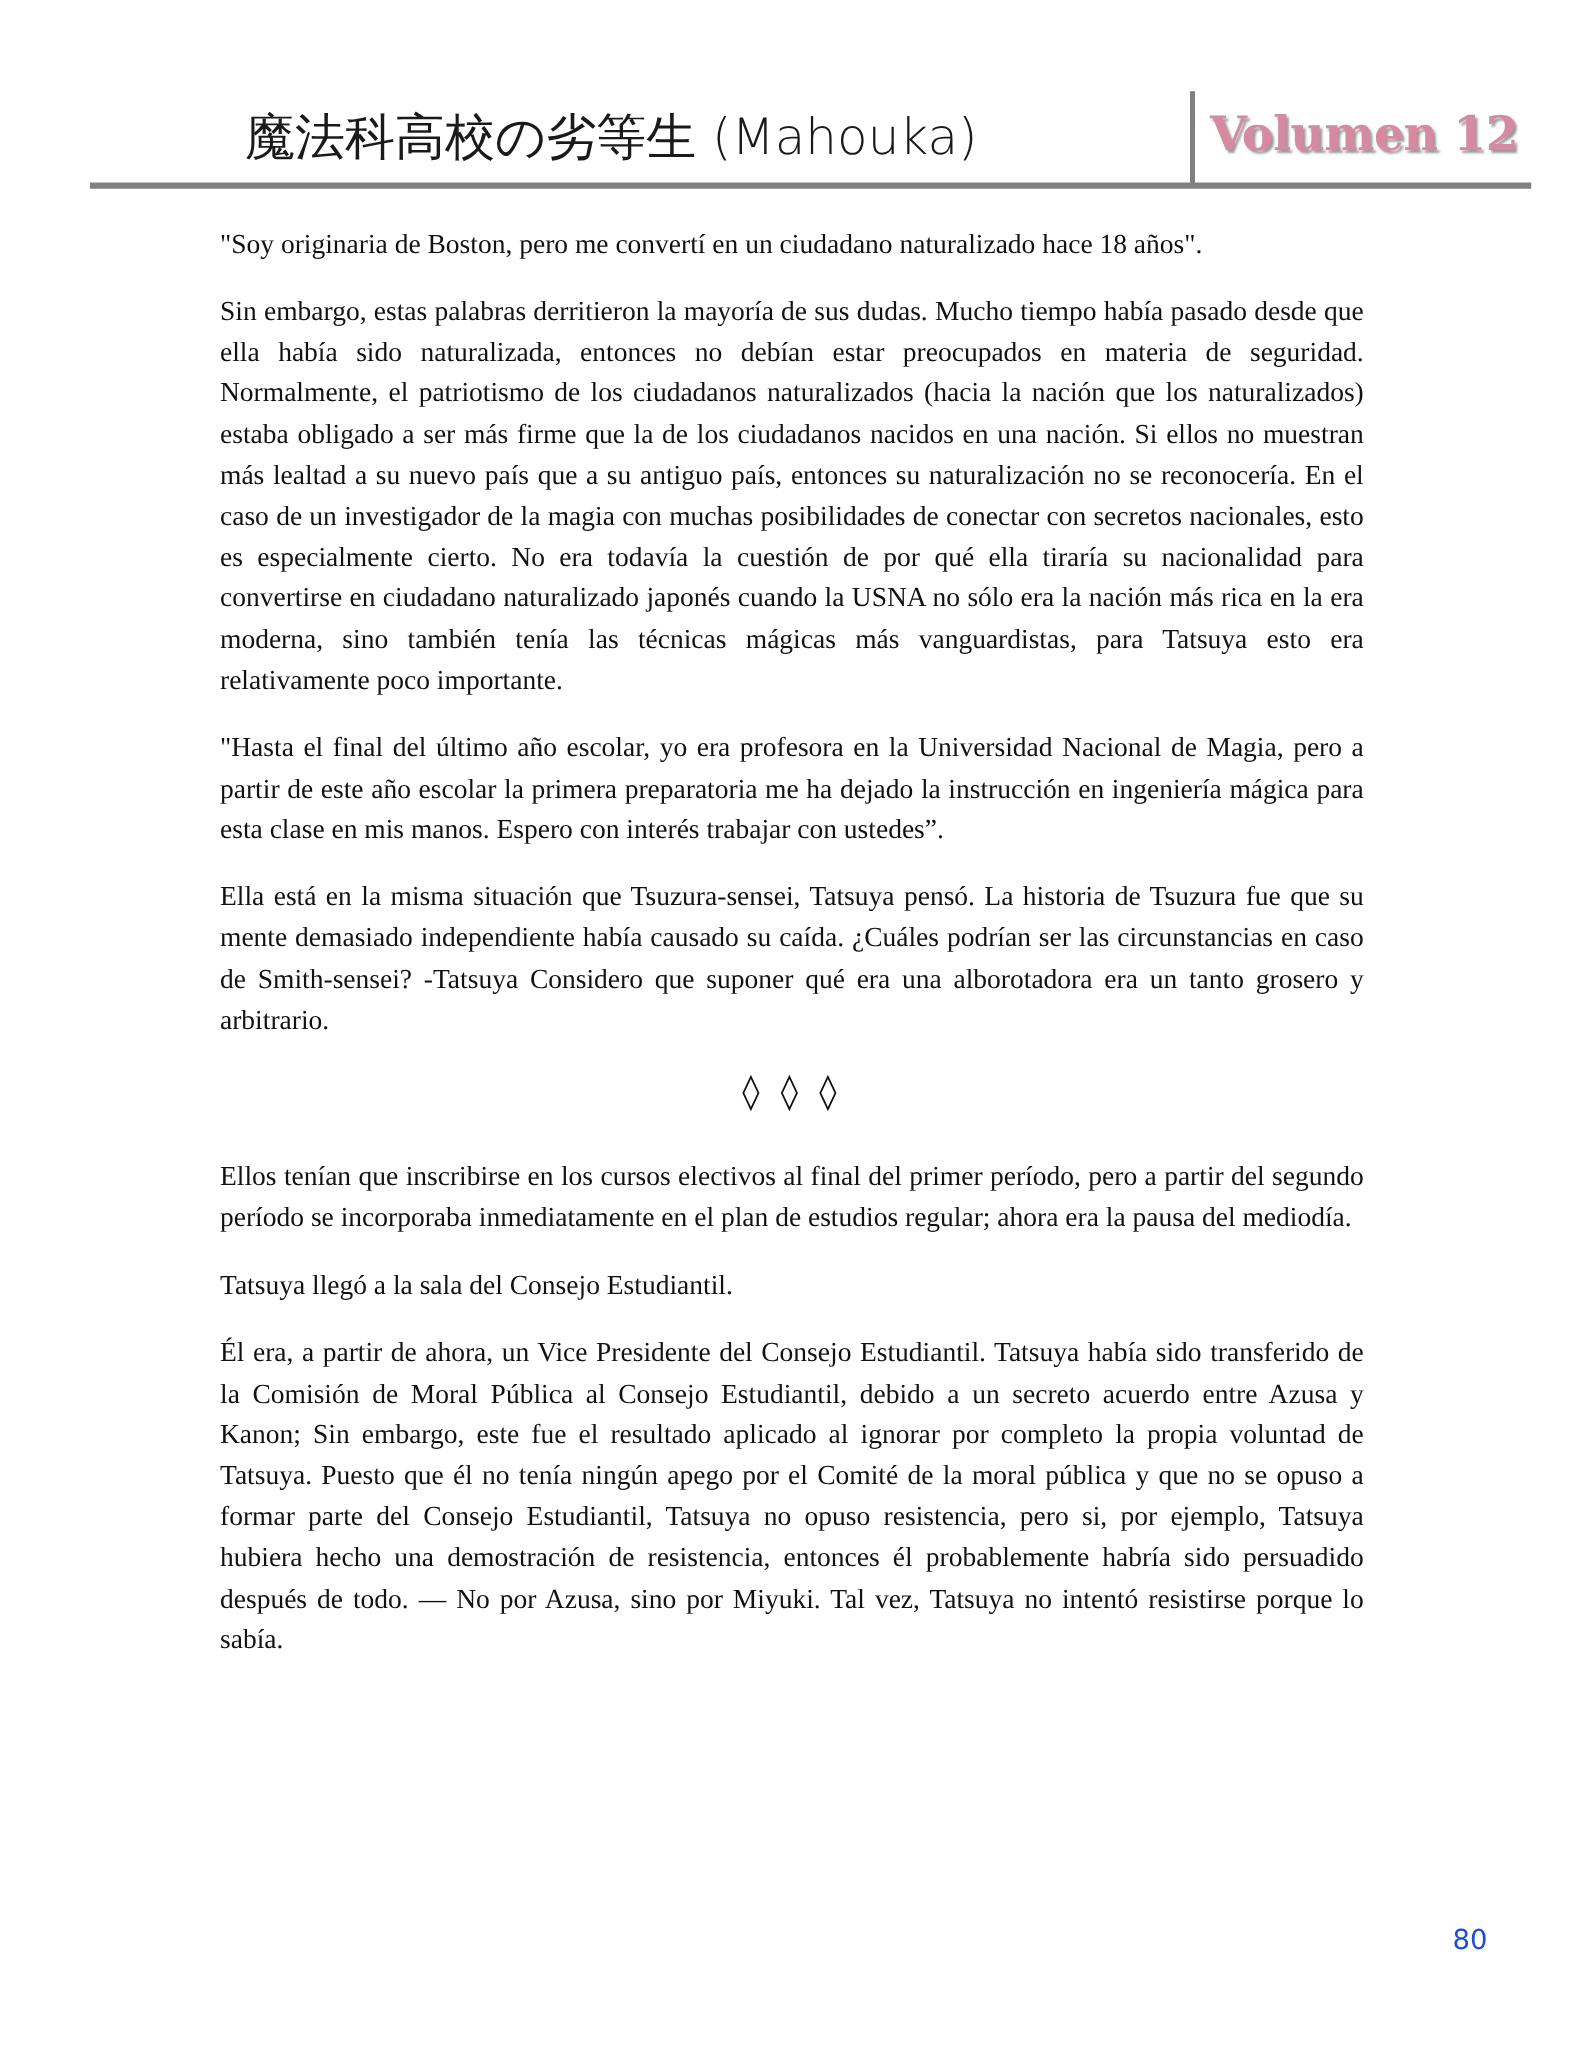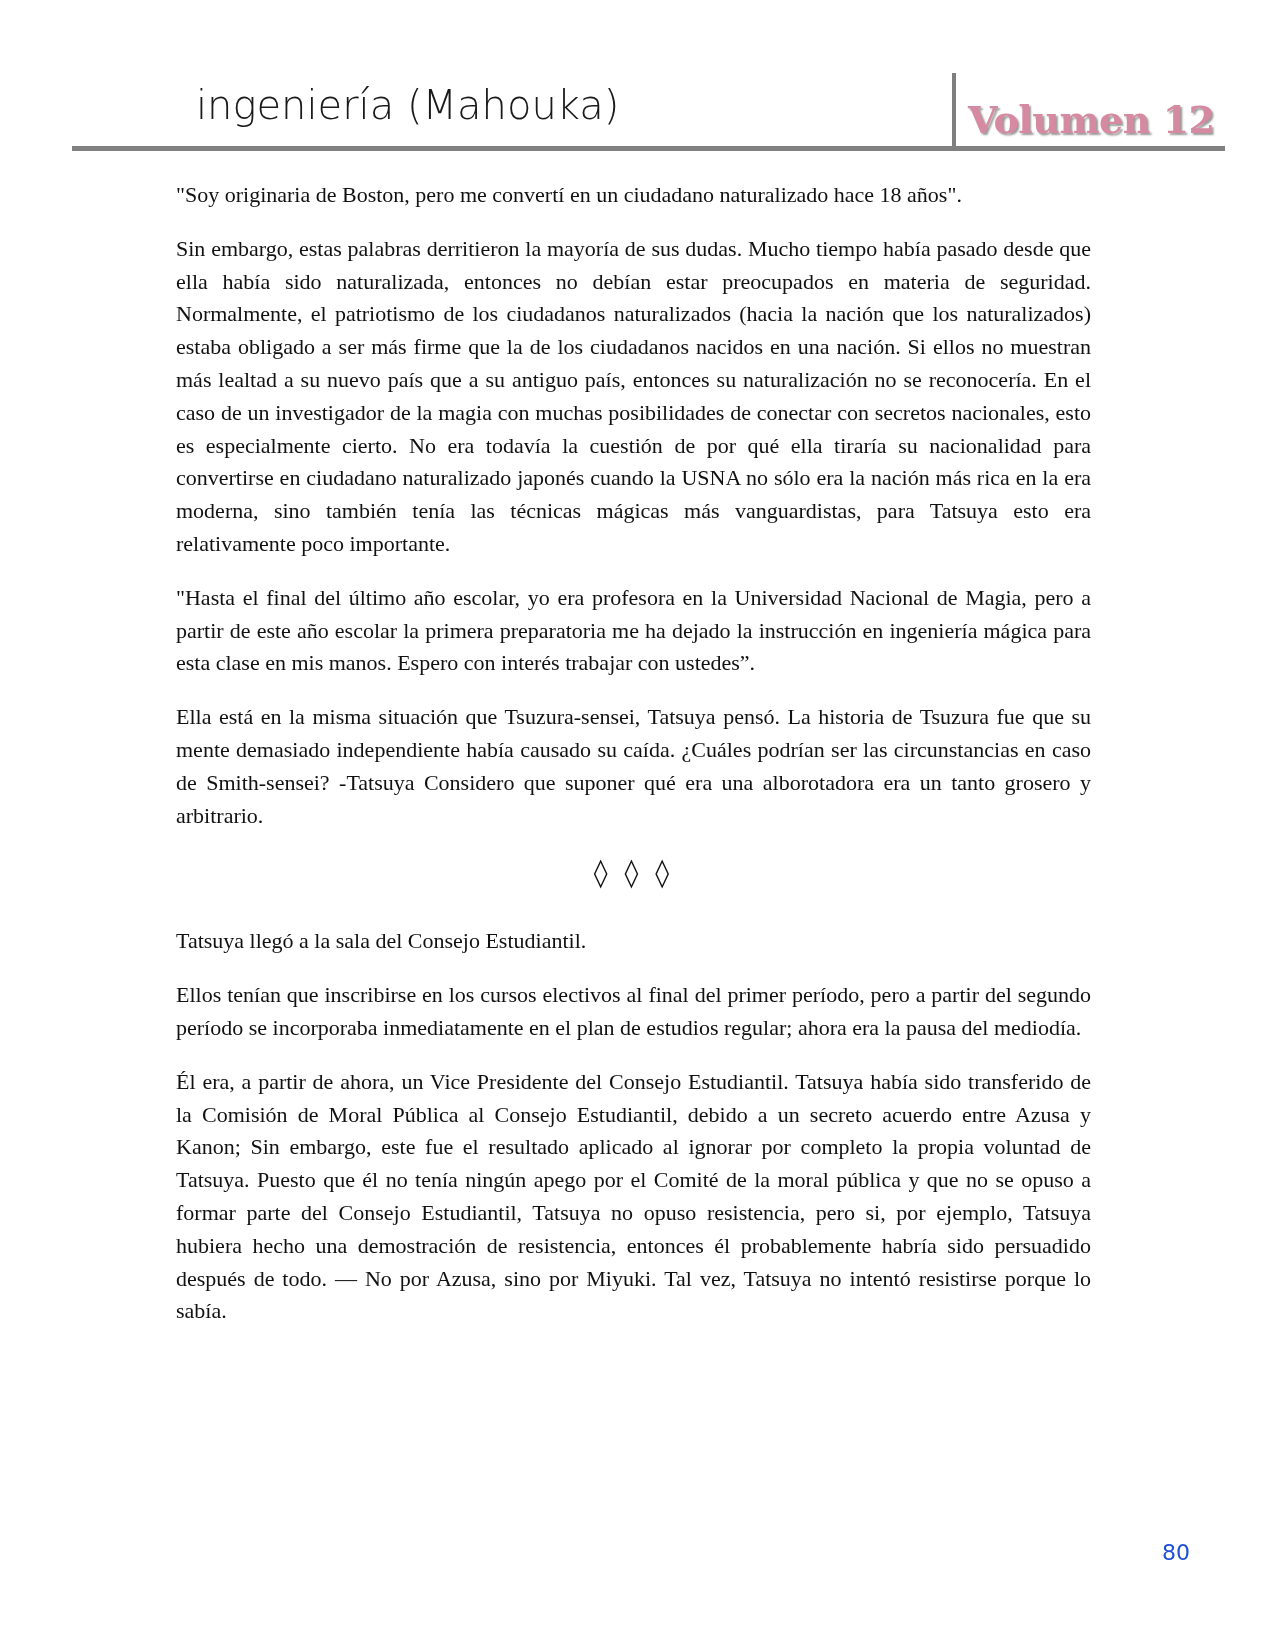--- a/index.html
+++ b/index.html
@@ -45,21 +45,20 @@
     position: absolute;
     left: 896px;
     top: 14px;
     font-family: "DejaVu Serif", "Liberation Serif", serif;
     font-weight: bold;
     font-size: 38px;
     color: #d68aa2;
     text-shadow: 2px 2px 2px #9a9a9a;
     white-space: nowrap;
     letter-spacing: -0.5px;
-    margin-top: 13px;
   }
   .header-rule {
     position: absolute;
     left: 0;
     top: 76px;
     width: 1153px;
     height: 5px;
     background: #808080;
   }
   .content {
@@ -90,30 +89,30 @@
     top: 1540px;
     font-family: "DejaVu Sans", "Liberation Sans", sans-serif;
     font-size: 22px;
     color: #1d4ed8;
   }
 </style>
 </head>
 <body>
 
 <div class="header">
-  <div class="header-title">ingeniería (Mahouka)</div>
+  <div class="header-title">魔法科高校の劣等生 (Mahouka)</div>
   <div class="header-divider-v"></div>
   <div class="header-volume">Volumen 12</div>
   <div class="header-rule"></div>
 </div>
 
 <div class="content">
   <p class="para">"Soy originaria de Boston, pero me convertí en un ciudadano naturalizado hace 18 años".</p>
   <p class="para">Sin embargo, estas palabras derritieron la mayoría de sus dudas. Mucho tiempo había pasado desde que ella había sido naturalizada, entonces no debían estar preocupados en materia de seguridad. Normalmente, el patriotismo de los ciudadanos naturalizados (hacia la nación que los naturalizados) estaba obligado a ser más firme que la de los ciudadanos nacidos en una nación. Si ellos no muestran más lealtad a su nuevo país que a su antiguo país, entonces su naturalización no se reconocería. En el caso de un investigador de la magia con muchas posibilidades de conectar con secretos nacionales, esto es especialmente cierto. No era todavía la cuestión de por qué ella tiraría su nacionalidad para convertirse en ciudadano naturalizado japonés cuando la USNA no sólo era la nación más rica en la era moderna, sino también tenía las técnicas mágicas más vanguardistas, para Tatsuya esto era relativamente poco importante.</p>
   <p class="para">"Hasta el final del último año escolar, yo era profesora en la Universidad Nacional de Magia, pero a partir de este año escolar la primera preparatoria me ha dejado la instrucción en ingeniería mágica para esta clase en mis manos. Espero con interés trabajar con ustedes”.</p>
   <p class="para">Ella está en la misma situación que Tsuzura-sensei, Tatsuya pensó. La historia de Tsuzura fue que su mente demasiado independiente había causado su caída. ¿Cuáles podrían ser las circunstancias en caso de Smith-sensei? -Tatsuya Considero que suponer qué era una alborotadora era un tanto grosero y arbitrario.</p>
   <div class="separator">◊ ◊ ◊</div>
+  <p class="para">Ellos tenían que inscribirse en los cursos electivos al final del primer período, pero a partir del segundo período se incorporaba inmediatamente en el plan de estudios regular; ahora era la pausa del mediodía.</p>
   <p class="para">Tatsuya llegó a la sala del Consejo Estudiantil.</p>
-  <p class="para">Ellos tenían que inscribirse en los cursos electivos al final del primer período, pero a partir del segundo período se incorporaba inmediatamente en el plan de estudios regular; ahora era la pausa del mediodía.</p>
   <p class="para">Él era, a partir de ahora, un Vice Presidente del Consejo Estudiantil. Tatsuya había sido transferido de la Comisión de Moral Pública al Consejo Estudiantil, debido a un secreto acuerdo entre Azusa y Kanon; Sin embargo, este fue el resultado aplicado al ignorar por completo la propia voluntad de Tatsuya. Puesto que él no tenía ningún apego por el Comité de la moral pública y que no se opuso a formar parte del Consejo Estudiantil, Tatsuya no opuso resistencia, pero si, por ejemplo, Tatsuya hubiera hecho una demostración de resistencia, entonces él probablemente habría sido persuadido después de todo. — No por Azusa, sino por Miyuki. Tal vez, Tatsuya no intentó resistirse porque lo sabía.</p>
 </div>
 
 <div class="page-number">80</div>
 
 </body></html>

